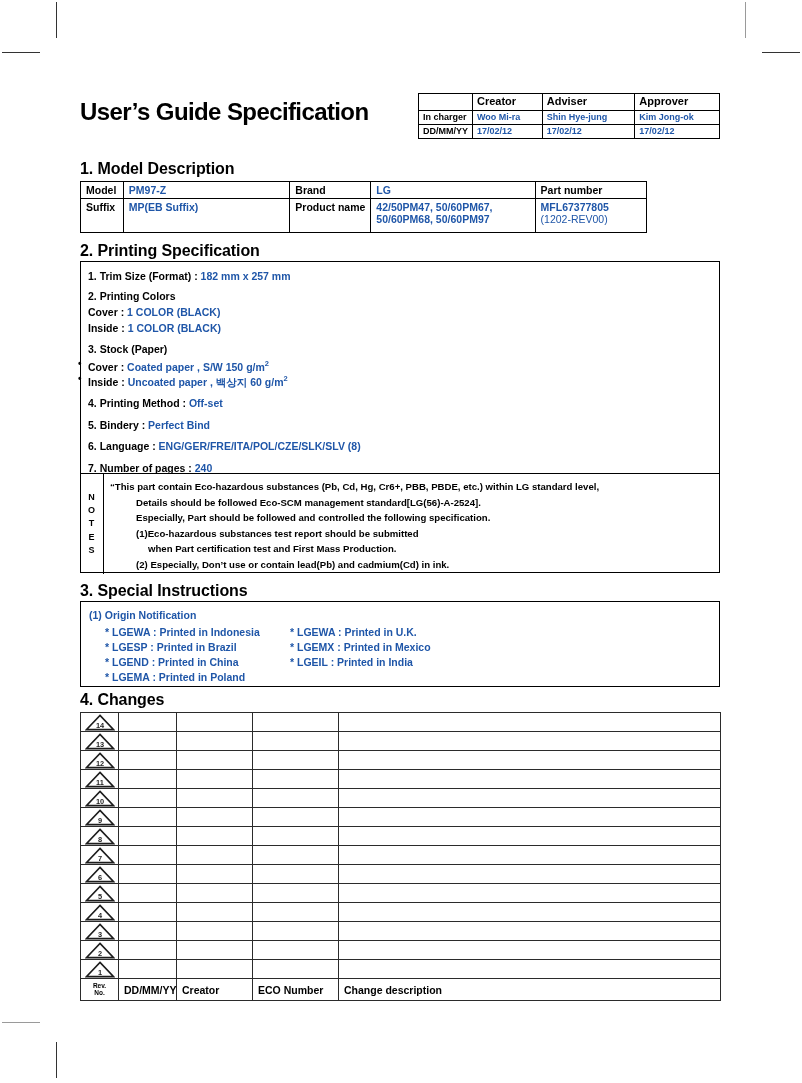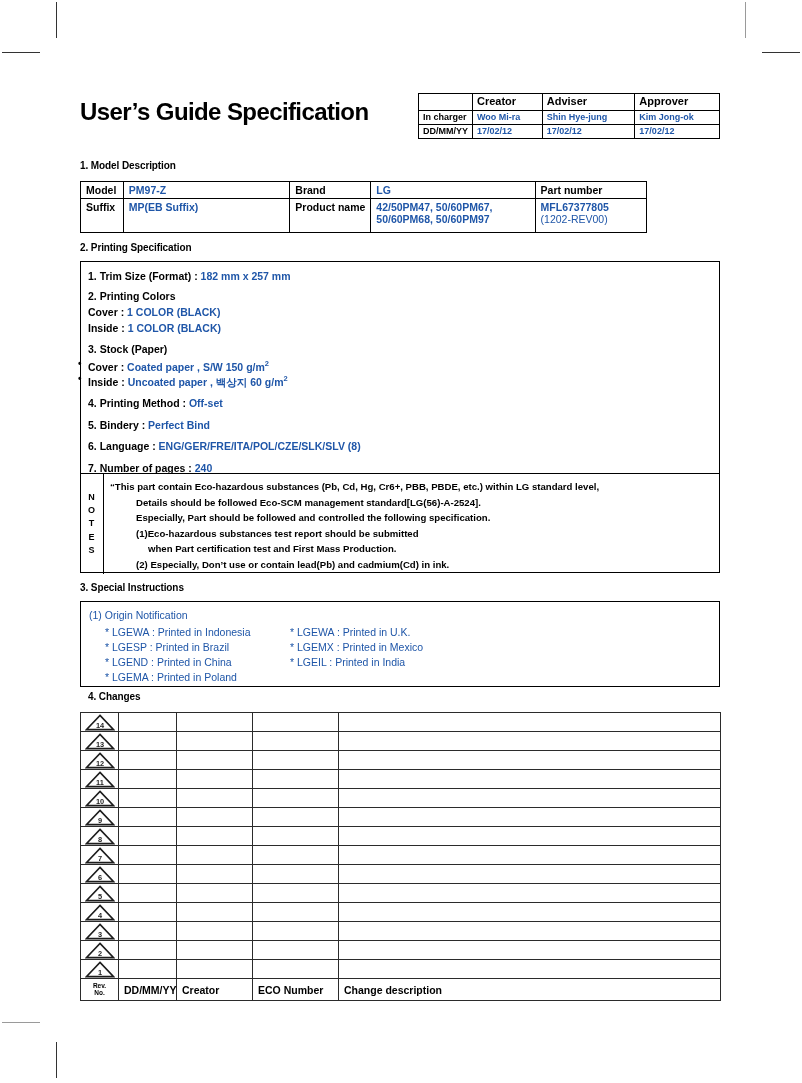--- a/index.html
+++ b/index.html
@@ -20,21 +20,21 @@
   .crop.h { height:1px; width:38px; }
   .crop.tl-v { left:56px;  top:2px; }
   .crop.tl-h { left:2px;   top:52px; }
   .crop.tr-v { left:745px; top:2px; background:#9a9a9a; }
   .crop.tr-h { left:762px; top:52px; }
   .crop.bl-h { left:2px;   top:1022px; background:#9a9a9a; }
   .crop.bl-v { left:56px;  top:1042px; }
 
   
   .blue { color:#1f56a8; }
-  .sec-title { font-size:10px; font-weight:bold; letter-spacing:-.1px; }
+  .sec-title { font-size:16px; font-weight:bold; letter-spacing:-.1px; }
 
   
   #doc-title {
     position:absolute; left:80px; top:98px;
     font-size:24px; font-weight:bold; letter-spacing:-.6px;
     white-space:nowrap;
   }
   #approval-table {
     position:absolute; left:418px; top:93px; width:302px;
     border-collapse:collapse; font-size:9px;
@@ -44,21 +44,21 @@
     font-weight:bold; line-height:1.25;
   }
   #approval-table .hdr { font-size:11px; }
   #approval-table .rowlab { width:48px; font-size:9px; white-space:nowrap; }
   #approval-table .corner { border:1px solid #000; }
 
   
   #h-model    { position:absolute; left:80px; top:160px; }
   #h-printing { position:absolute; left:80px; top:242px; }
   #h-special  { position:absolute; left:80px; top:582px; }
-  #h-changes  { position:absolute; left:88px; top:691px; }
+  #h-changes  { position:absolute; left:80px; top:691px; }
 
   
   #model-table {
     position:absolute; left:80px; top:181px; width:567px;
     border-collapse:collapse; font-size:10.5px;
   }
   #model-table td { border:1px solid #000; padding:2px 5px; font-weight:bold; vertical-align:top; }
   #model-table .lab { width:43px; white-space:nowrap; }
   #model-table .lab2 { width:75px; white-space:nowrap; }
   #model-table .v1 { width:180px; }
@@ -96,21 +96,21 @@
   #notes-body { position:absolute; left:30px; top:5px; right:4px; font-size:9.6px; font-weight:bold; line-height:1.62; }
   .nt-i1 { padding-left:0; }
   .nt-i2 { padding-left:26px; }
   .nt-i3 { padding-left:38px; }
 
   
   #special-box {
     position:absolute; left:80px; top:601px; width:640px; height:86px;
     border:1px solid #000;
   }
-  #special-box .si { position:absolute; font-size:10.5px; font-weight:normal; white-space:nowrap;text-align:center; }
+  #special-box .si { position:absolute; font-size:10.5px; font-weight:bold; white-space:nowrap;text-align:center; }
   .si-title { left:8px; top:7px; }
   .si-c1 { left:24px; }
   .si-c2 { left:209px; }
   .sr1 { top:24px; } .sr2 { top:39px; } .sr3 { top:54px; } .sr4 { top:69px; }
 
   
   #changes-table {
     position:absolute; left:80px; top:712px; width:640px;
     border-collapse:collapse; table-layout:fixed;
   }

